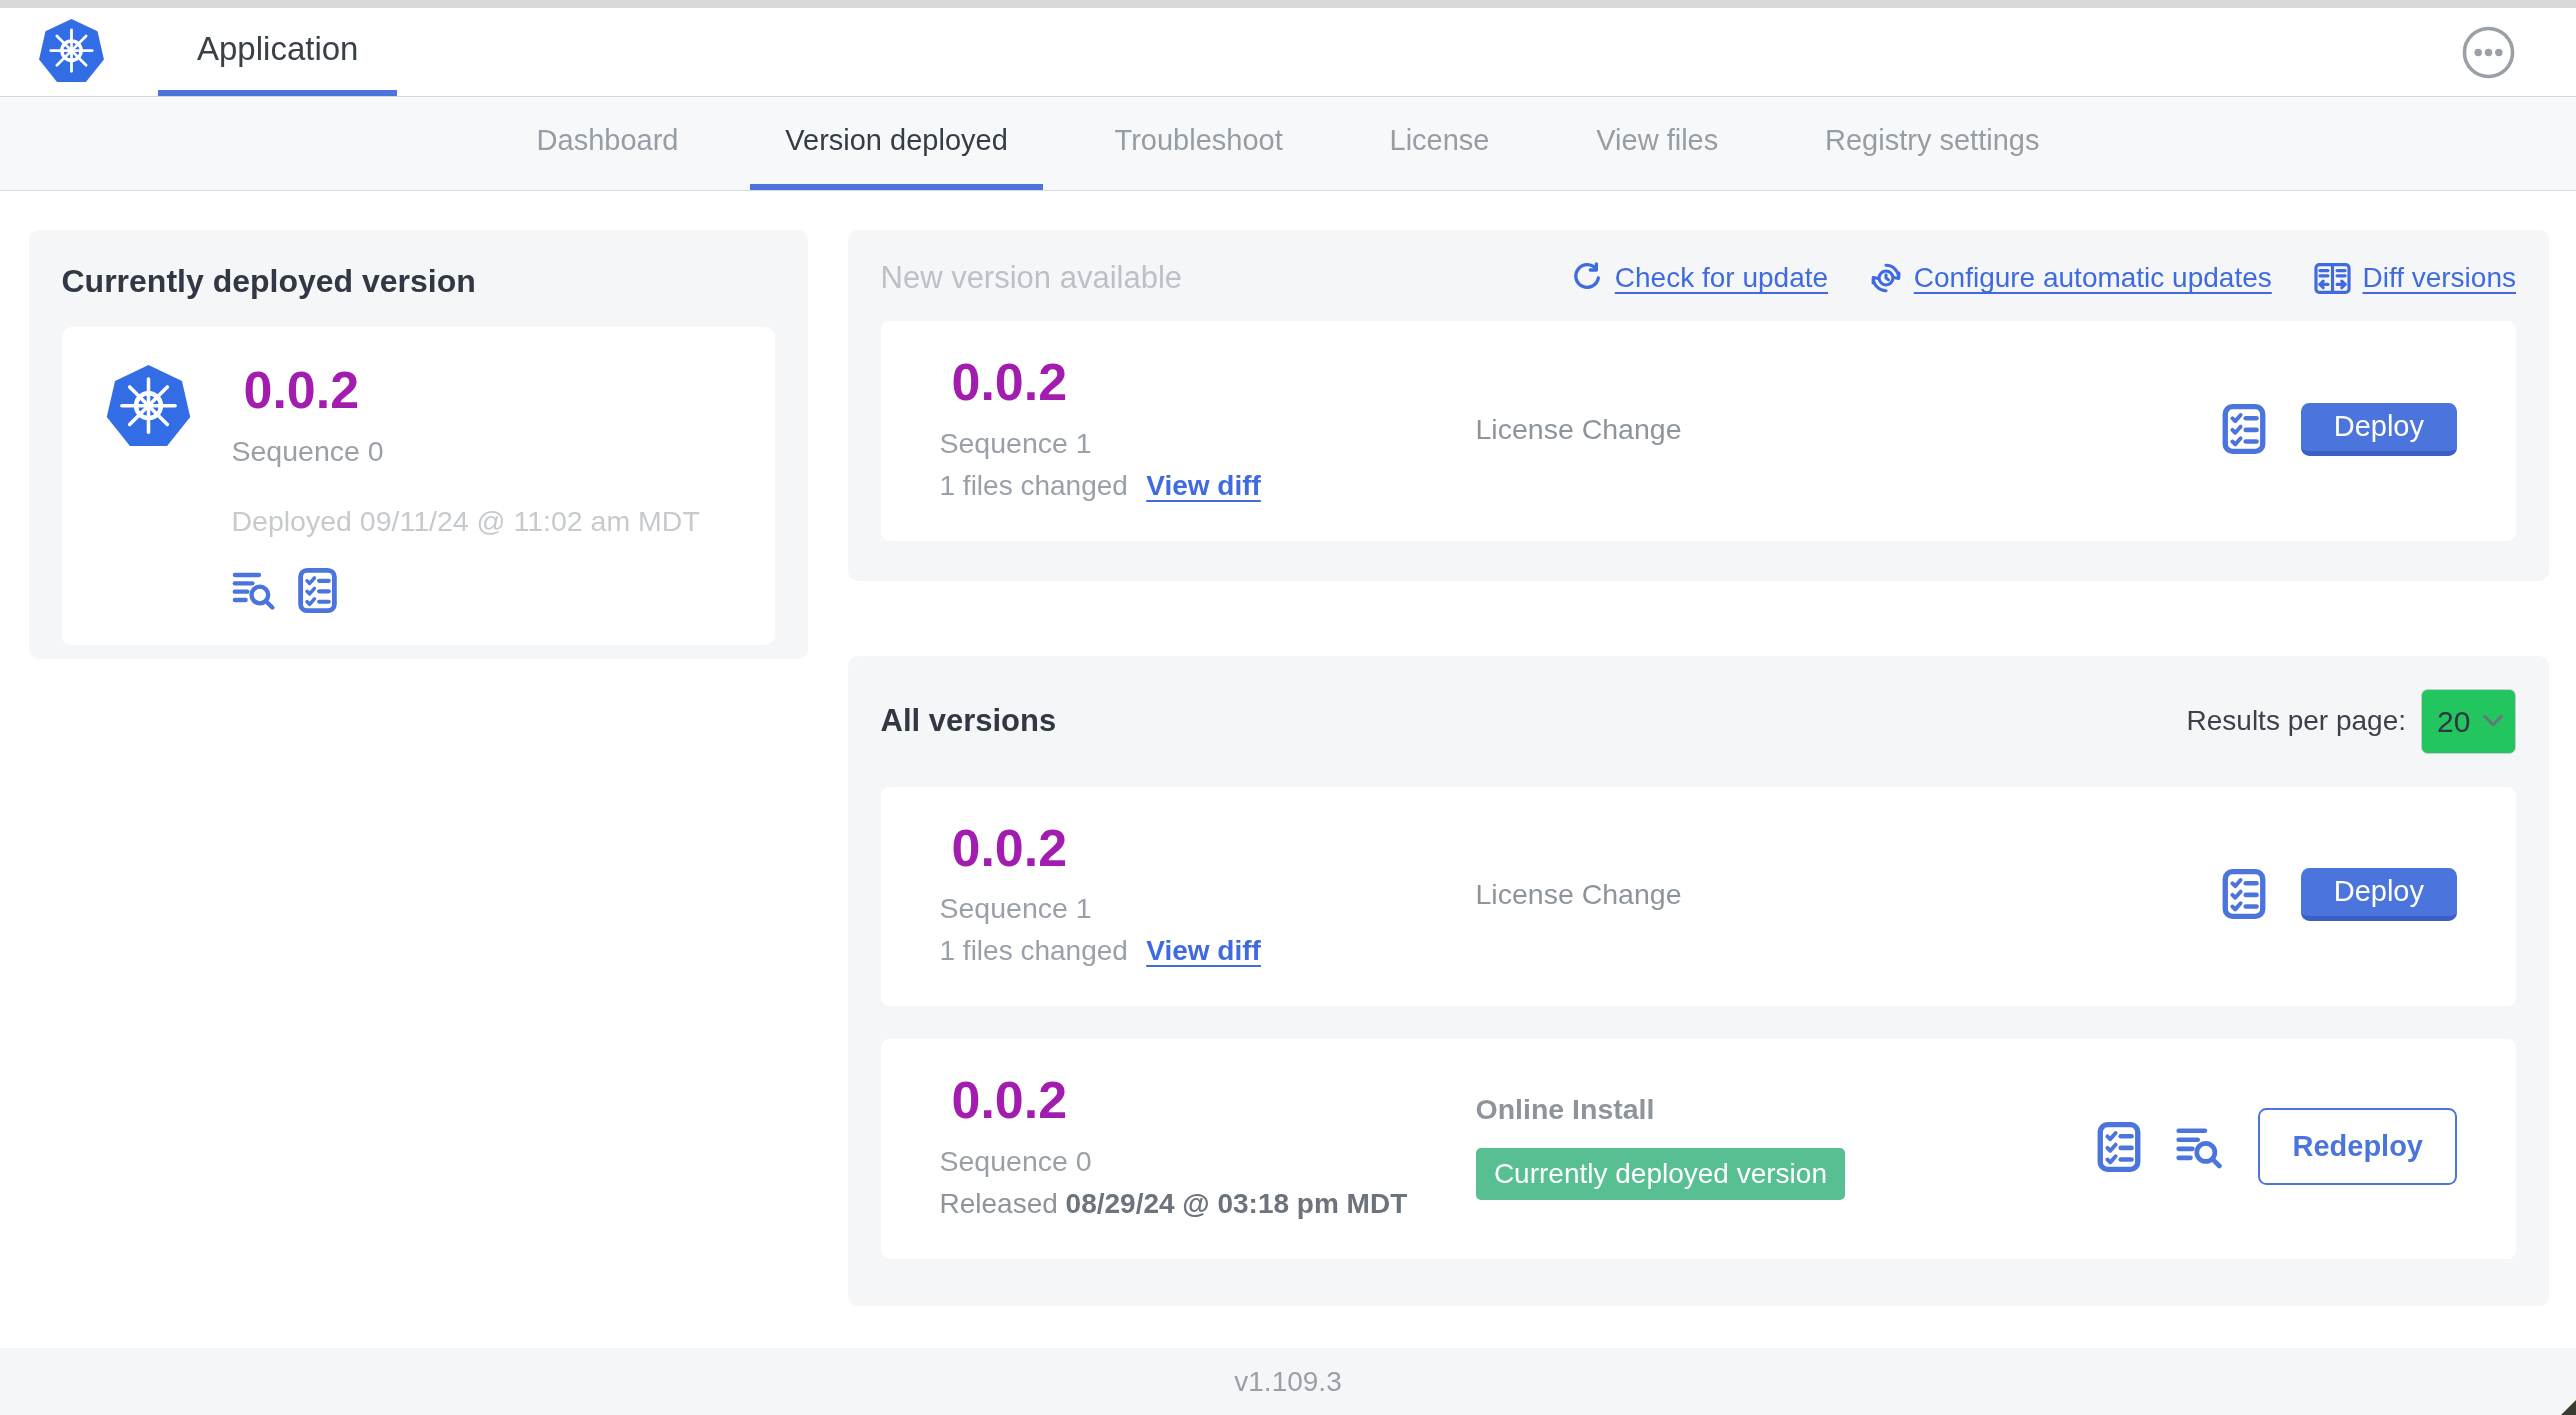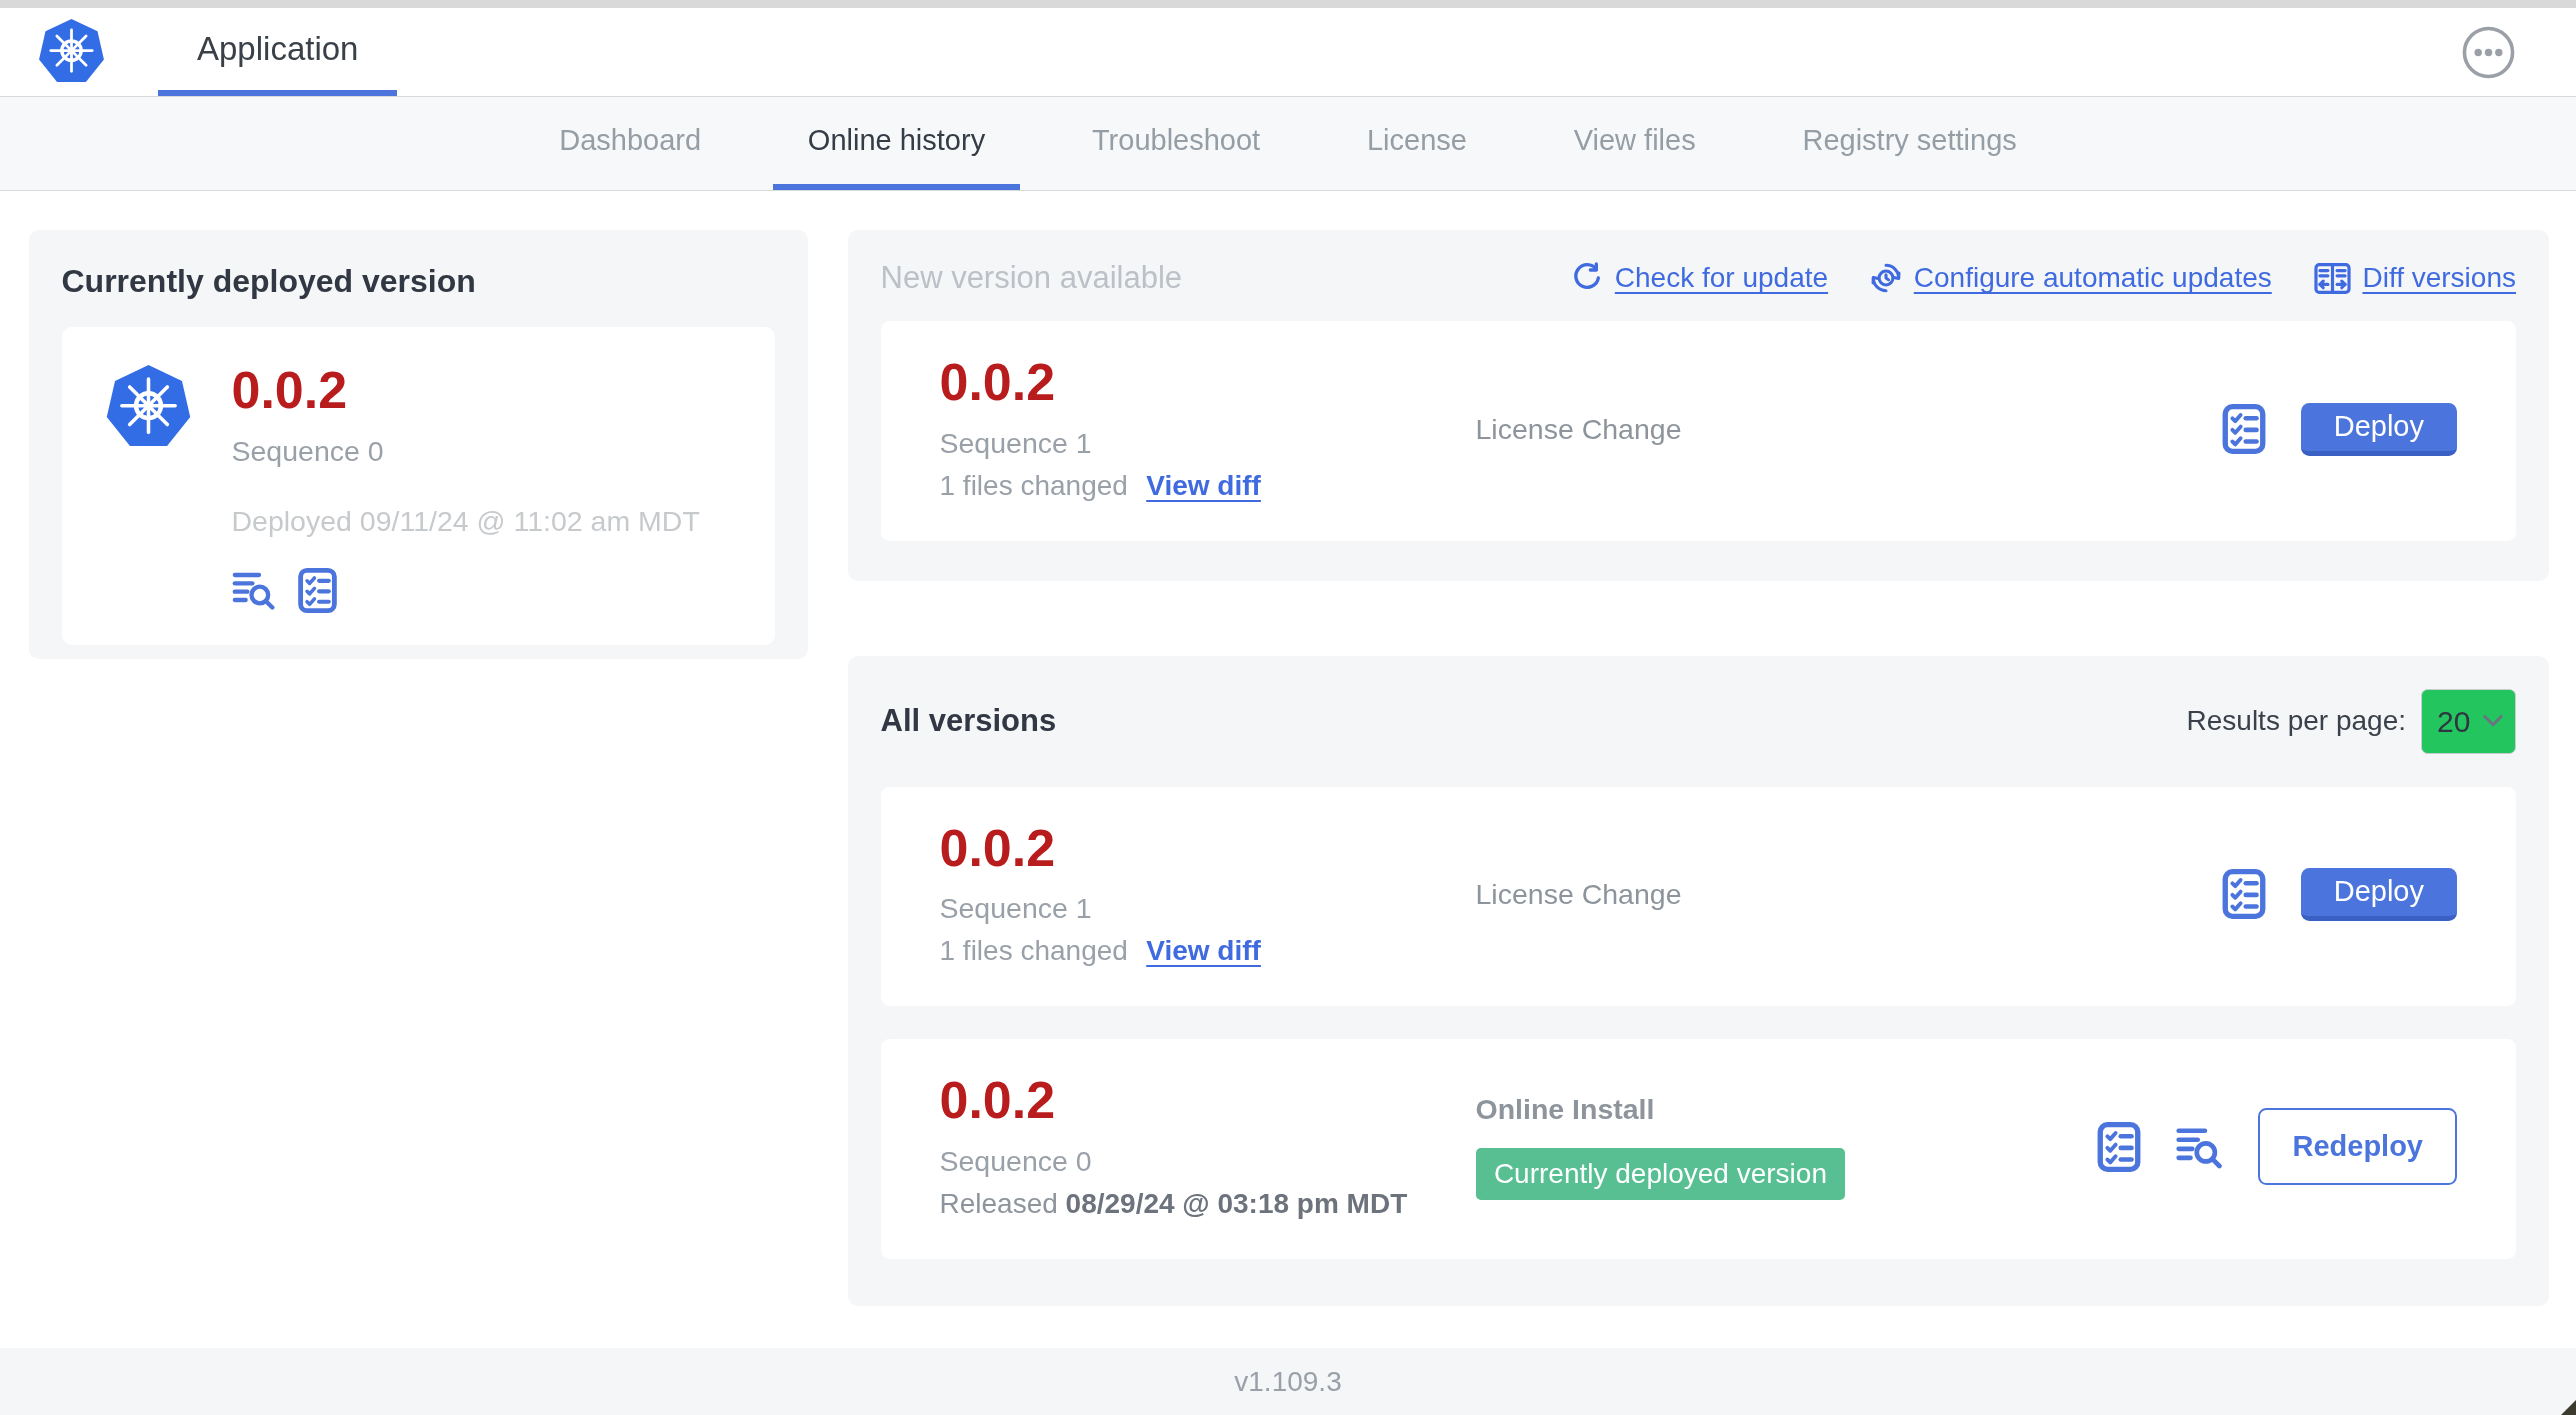--- a/index.html
+++ b/index.html
@@ -43,21 +43,21 @@
 
   
   .content { flex: 1; display: flex; gap: 40px; padding: 39px 27px 33px 28.5px; background: #fff; overflow: hidden; }
   .panel { background: var(--panel-bg); border-radius: 10px; }
 
   .left-col { width: 779px; flex: 0 0 auto; }
   .current-panel { padding: 33px; height: 429px; }
   .section-title { font-size: 32px; font-weight: 700; color: #313843; }
   .current-card { margin-top: 27px; background: #fff; border-radius: 10px; padding: 37px 42px; display: flex; gap: 39px; height: 318px; }
   .current-card .k8s-lg { width: 89px; height: 87px; flex: 0 0 auto; }
-  .ver-big { font-size: 52px; font-weight: 700; color: #b91c1c; line-height: 1; }
+  .ver-big { font-size: 52px; font-weight: 700; color: #a21caf; line-height: 1; margin-left: 12px; }
   .seq-text { font-size: 28.5px; color: var(--gray); margin-top: 18.4px; }
   .deployed-text { font-size: 28.5px; color: var(--light-gray); margin-top: 37px; }
   .icon-row { margin-top: 30px; display: flex; align-items: center; gap: 22px; color: var(--accent); }
   .icon-btn { background: none; border: none; cursor: pointer; color: var(--accent); padding: 0; display: flex; }
 
   .right-col { flex: 1; display: flex; flex-direction: column; gap: 75px; }
 
   .new-version-panel { padding: 30px 33px 40px; }
   .panel-head { display: flex; align-items: center; }
   .muted-title { font-size: 31px; color: #BCC1C7; font-weight: 500; }
@@ -142,21 +142,21 @@
         <circle cx="20" cy="20" r="17.5" fill="none" stroke="currentColor" stroke-width="2.6"></circle>
         <circle cx="12.5" cy="20" r="2.7" fill="currentColor"></circle>
         <circle cx="20" cy="20" r="2.7" fill="currentColor"></circle>
         <circle cx="27.5" cy="20" r="2.7" fill="currentColor"></circle>
       </svg>
     </button>
   </div>
 
   <div class="nav">
     <div class="nav-tab">Dashboard</div>
-    <div class="nav-tab active">Online history</div>
+    <div class="nav-tab active">Version deployed</div>
     <div class="nav-tab">Troubleshoot</div>
     <div class="nav-tab">License</div>
     <div class="nav-tab">View files</div>
     <div class="nav-tab">Registry settings</div>
   </div>
 
   <div class="content">
 
     <div class="left-col">
       <div class="panel current-panel">

